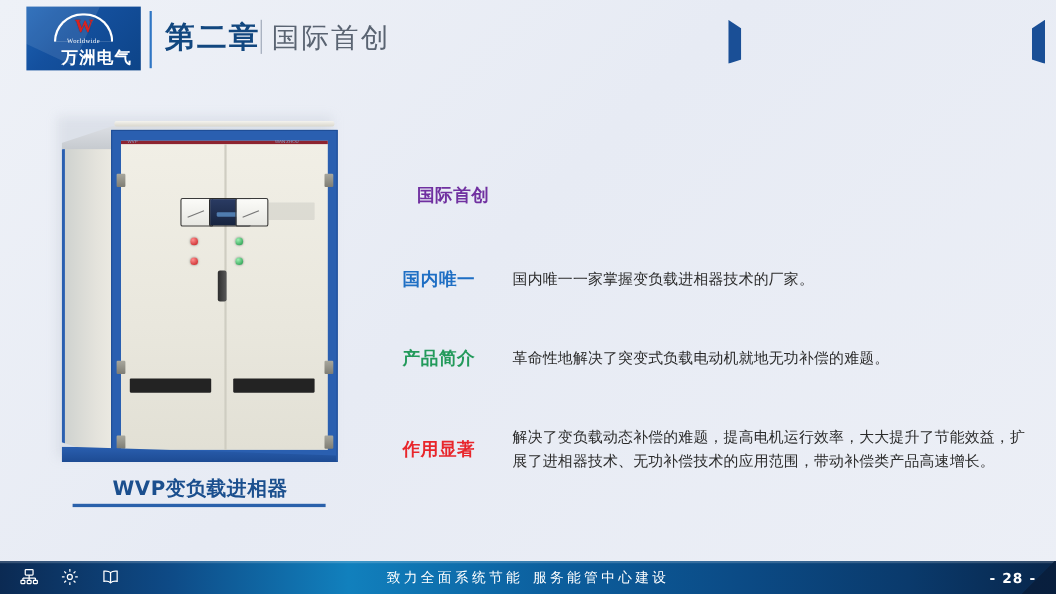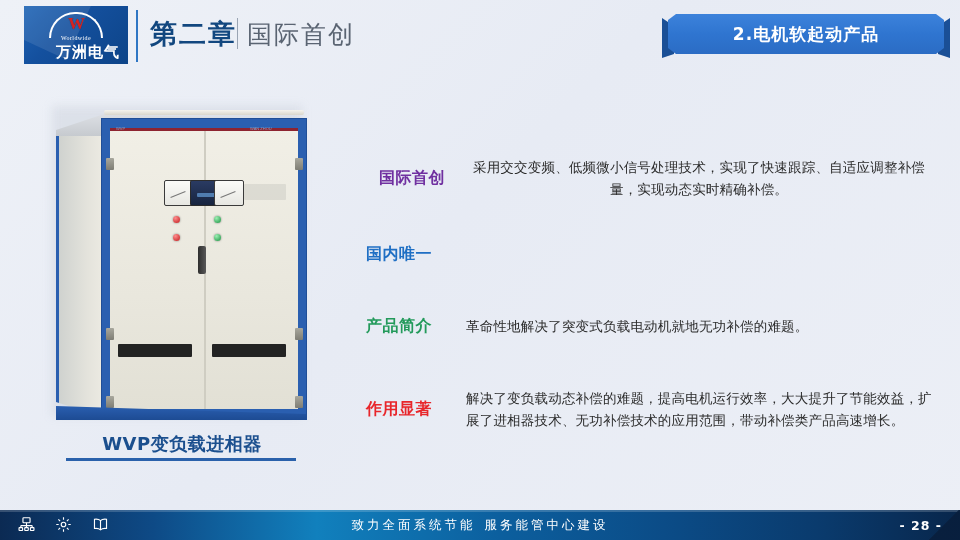--- a/index.html
+++ b/index.html
@@ -453,23 +453,20 @@
     </div>
 
     <div class="head-divider"></div>
     <div class="chapter">第二章</div>
     <div class="chapter-sep"></div>
     <div class="chapter-sub">国际首创</div>
 
     <div class="badge-wrap">
       <div class="badge-tail-l"></div>
       <div class="badge-tail-r"></div>
-      <div class="badge-body">
-        <span class="badge-text">2.电机软起动产品</span>
-      </div>
     </div>
   </div>
 
   <div class="product">
     <div class="cab-shadow"></div>
     <div class="cab-side"></div>
     <div class="cab-side-top"></div>
 
     <div class="cab-body">
       <div class="cab-inner"></div>
@@ -505,25 +502,25 @@
     <div class="cab-foot"></div>
   </div>
 
   <div class="caption">WVP变负载进相器</div>
   <div class="caption-rule"></div>
 
   <div class="rows">
 
     <div class="row row-1">
       <div class="row-label" style="color: rgb(112, 48, 160);">国际首创</div>
-      <div class="row-text">采用交交变频、低频微小信号处理技术，实现了快速跟踪、自适应调整补偿量，实现动态实时精确补偿。</div>
     </div>
 
     <div class="row row-2">
       <div class="row-label" style="color: rgb(31, 111, 196);">国内唯一</div>
+      <div class="row-text">国内唯一一家掌握变负载进相器技术的厂家。</div>
     </div>
 
     <div class="row row-3">
       <div class="row-label" style="color: rgb(35, 154, 91);">产品简介</div>
       <div class="row-text">革命性地解决了突变式负载电动机就地无功补偿的难题。</div>
     </div>
 
     <div class="row row-4">
       <div class="row-label" style="color: rgb(232, 38, 43);">作用显著</div>
       <div class="row-text">解决了变负载动态补偿的难题，提高电机运行效率，大大提升了节能效益，扩展了进相器技术、无功补偿技术的应用范围，带动补偿类产品高速增长。</div>

